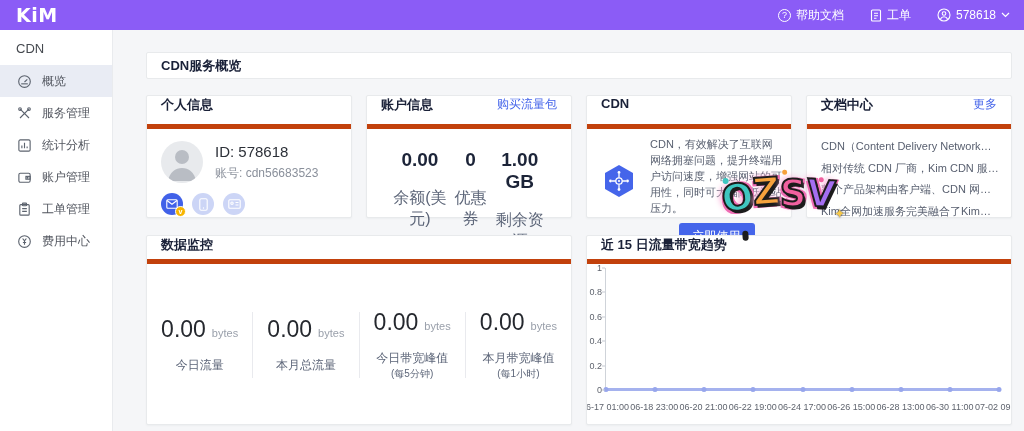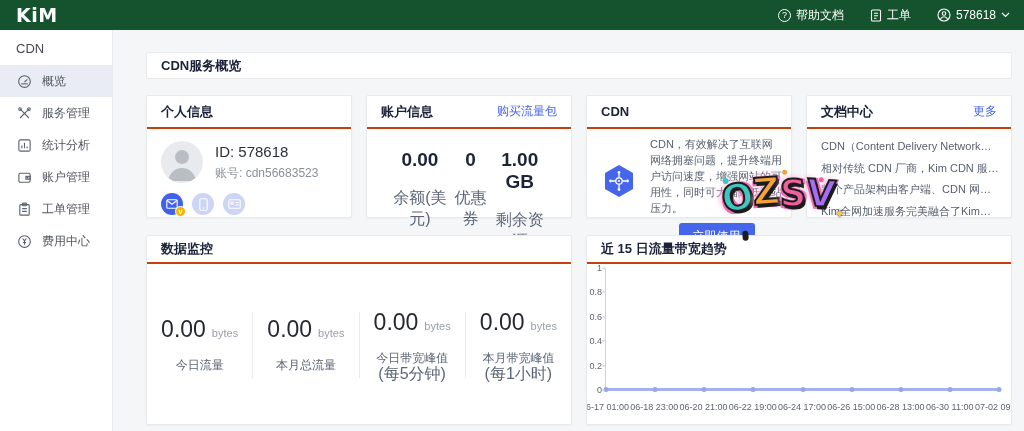--- a/index.html
+++ b/index.html
@@ -1,36 +1,36 @@
 <!DOCTYPE html>
 <html><head>
 <meta charset="utf-8">
 <style>
   * { margin:0; padding:0; box-sizing:border-box; }
   html,body { width:1024px; height:431px; overflow:hidden; }
   body { font-family:"Liberation Sans","DejaVu Sans",sans-serif; background:#f5f6f8; position:relative; color:#303133; }
 
   
-  .topbar { position:absolute; left:0; top:0; width:1024px; height:30px; background:#14532d; display:flex; align-items:center; padding:0 14px 0 16px; z-index:30; }
+  .topbar { position:absolute; left:0; top:0; width:1024px; height:30px; background:#8b5cf6; display:flex; align-items:center; padding:0 14px 0 16px; z-index:30; }
   .logo { color:#fff; font-weight:bold; font-size:19px; letter-spacing:.5px; font-family:"DejaVu Sans",sans-serif; }
   .top-right { margin-left:auto; display:flex; align-items:center; gap:26px; }
   .top-item { display:flex; align-items:center; gap:5px; color:#fff; font-size:12px; cursor:pointer; }
   .ring-icon { width:13px; height:13px; border:1px solid #fff; border-radius:50%; display:flex; align-items:center; justify-content:center; font-size:9px; line-height:1; }
   .top-item svg { display:block; }
 
   
   .sidebar { position:absolute; left:0; top:30px; width:113px; height:401px; background:#fff; border-right:1px solid #e9ebee; z-index:20; }
   .side-title { padding:11px 16px 9px; font-size:13px; color:#45494f; }
   .side-item { height:32px; display:flex; align-items:center; gap:10px; padding-left:17px; font-size:12px; color:#51555e; cursor:pointer; }
   .side-item.active { background:#e9ecf4; }
   .side-item svg { flex:0 0 auto; color:#5c636e; }
 
   
   .card { position:absolute; background:#fff; border:1px solid #e8eaec; border-radius:2px; box-shadow:0 1px 2px rgba(31,45,61,.04); }
-  .card-head { height:33px; display:flex; align-items:center; justify-content:space-between; padding:0 14px; border-bottom:2px solid #c2410c; }
+  .card-head { height:33px; display:flex; justify-content:space-between; padding:0 14px; border-bottom:5px solid #c2410c; }
   .card-title { font-size:13px; font-weight:bold; color:#1a2138; }
   .card-link { font-size:12px; color:#4565ea; cursor:pointer; text-decoration:none; }
 
   .page-head { position:absolute; left:146px; top:52px; width:866px; height:27px; background:#fff; border:1px solid #e8eaec; border-radius:2px; display:flex; align-items:center; padding:0 14px; font-size:13px; font-weight:bold; color:#1a2138; }
 
   
   .c-profile { left:146px; top:95px; width:206px; height:123px; }
   .c-account { left:366px; top:95px; width:206px; height:123px; }
   .c-cdn     { left:586px; top:95px; width:206px; height:123px; }
   .c-docs    { left:806px; top:95px; width:206px; height:123px; }
@@ -62,21 +62,21 @@
   .c-monitor { left:146px; top:235px; width:426px; height:190px; }
   .c-trend   { left:586px; top:235px; width:426px; height:190px; overflow:hidden; }
   .c-monitor .card-head, .c-trend .card-head { height:28px; }
 
   .monitor-body { height:161px; display:flex; align-items:center; }
   .m-col { flex:1; text-align:center; }
   .m-valrow { display:flex; align-items:baseline; justify-content:center; gap:6px; }
   .m-val { font-size:23px; color:#25282e; }
   .m-unit { font-size:11px; color:#9aa0ab; }
   .m-lab { font-size:12px; color:#5c6578; margin-top:14px; line-height:16px; }
-  .m-sub { font-size:16px; color:#5c6578; line-height:15px; }
+  .m-sub { font-size:10px; color:#5c6578; line-height:15px; }
   .m-div { width:1px; height:66px; background:#e9eaee; flex:0 0 auto; }
 
   
   .chart { position:absolute; left:2px; right:12px; top:32px; bottom:34px; }
   .plot { position:absolute; left:16px; right:0; top:0; bottom:0; border-left:1px solid #cfd3d9; }
   .ylabel { position:absolute; left:0; width:13px; text-align:right; font-size:9px; color:#5f646e; transform:translateY(50%); line-height:1; }
   .ytick { position:absolute; left:13px; width:3px; height:1px; background:#c6cad1; transform:translateY(50%); }
   .dataline { position:absolute; left:0; right:0; height:3px; background:#a5b2ee; border-radius:2px; }
   .dot { position:absolute; width:5px; height:5px; border-radius:50%; background:#97a6ec; transform:translateX(-50%); }
   .xrow { position:absolute; left:18px; right:12px; bottom:12px; height:12px; }

